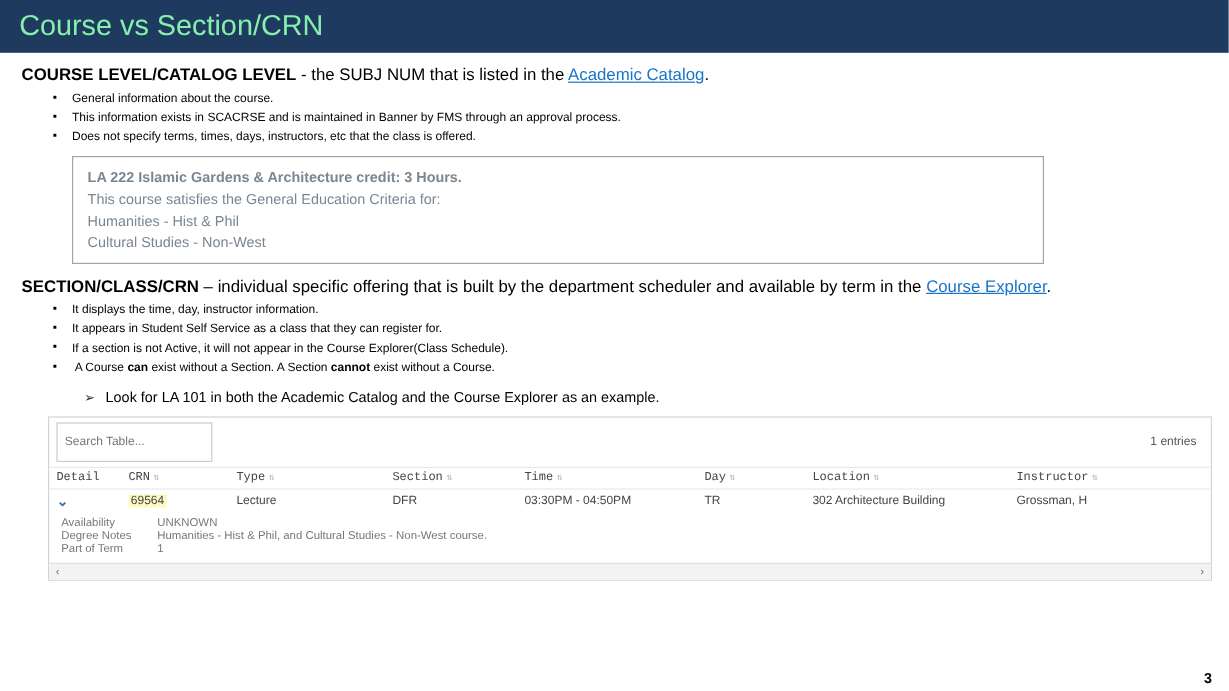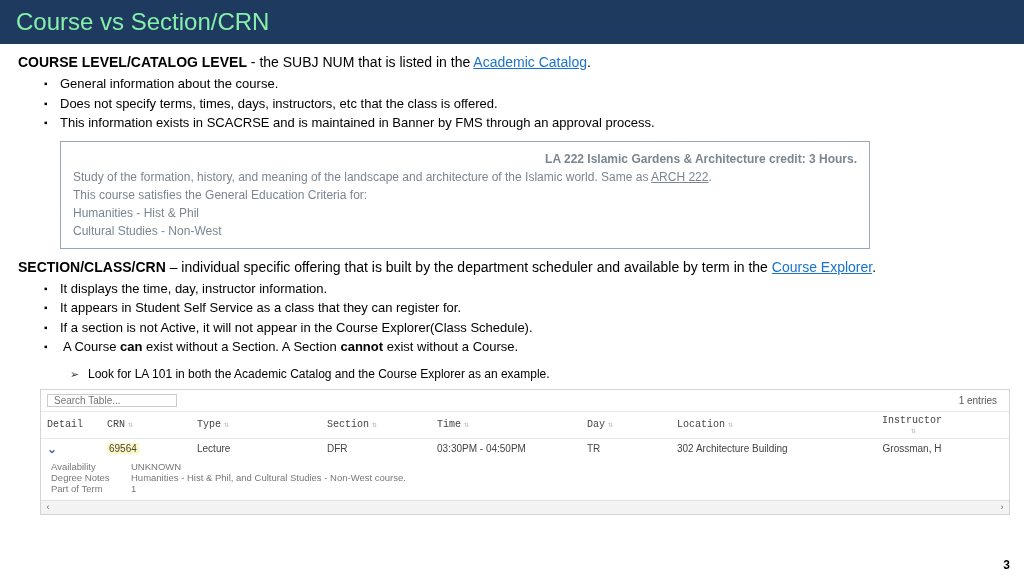--- a/index.html
+++ b/index.html
@@ -4,48 +4,48 @@
 <style>
   * { box-sizing: border-box; margin: 0; padding: 0; }
   body { font-family: "Segoe UI", Arial, sans-serif; width: 1024px; height: 576px; background: #fff; color: #000; overflow: hidden; position: relative; }
   .title-bar { background: #1f3a5f; color: #86efac; padding: 8px 16px; font-size: 24px; font-weight: 400; }
   .content { padding: 10px 18px 0 18px; font-size: 13px; }
   .sect-head { font-size: 14px; margin-bottom: 4px; }
   .sect-head b { font-weight: 700; }
   .link { color: #1a73c9; text-decoration: underline; cursor: pointer; }
   ul.bullets { list-style: none; padding-left: 42px; margin-bottom: 8px; }
   ul.bullets li::before { content: "▪"; font-size: 10px; display: inline-block; width: 16px; margin-left: -16px; vertical-align: 1px; }
-  ul.bullets li { font-size: 13px; line-height: 1.5; }
+  ul.bullets li { font-size: 10px; line-height: 1.5; }
   ul.sub { list-style: none; padding-left: 70px; }
   ul.sub li::before { content: "➢"; font-size: 11px; display: inline-block; width: 18px; margin-left: -18px; color: #333; }
   ul.sub li { font-size: 12px; line-height: 1.5; }
   .catalog-box { border: 1px solid #9aa6b2; margin: 6px 0 10px 42px; padding: 8px 12px; width: 810px; color: #7a8691; font-size: 12px; line-height: 1.5; }
-  .catalog-box .hd { font-weight: 700; color: #7a8691; text-align: right; }
+  .catalog-box .hd { font-weight: 700; color: #7a8691; }
   .catalog-box .u { text-decoration: underline; }
   .explorer-box { border: 1px solid #cfd5db; margin: 6px 0 0 22px; width: 970px; font-size: 11px; color: #555; position: relative; }
   .eb-top { display: flex; align-items: center; padding: 4px 6px; border-bottom: 1px solid #e6e9ec; }
   .status-msg { color: #d9534f; font-size: 10.5px; font-weight: 600; flex: 1; }
   .btn { background: #6a7f99; color: #fff; font-size: 10px; padding: 2px 8px; margin-left: 4px; border-radius: 1px; display: inline-block; }
   .btn.dark { background: #2e3b4e; }
   .btn.dark::after { content: " ▾"; font-size: 8px; }
   .eb-search { padding: 4px 6px; display: flex; align-items: center; }
-  .search-input { border: 1px solid #ccc; padding: 0 6px; font-size: 10px; width: 130px; color: #999; background: #fff; }
+  .search-input { border: 1px solid #ccc; padding: 10px 6px; font-size: 10px; width: 130px; color: #999; background: #fff; }
   .entries { margin-left: auto; font-size: 10px; color: #555; padding-right: 6px; }
   .eb-head, .eb-row { display: flex; padding: 3px 6px; align-items: center; }
   .eb-head { border-top: 1px solid #e6e9ec; border-bottom: 1px solid #e6e9ec; color: #444; font-size: 10px; font-family: Liberation Mono, monospace; }
   .col { display: flex; align-items: center; }
   .sort { color: #bbb; font-size: 8px; margin-left: 3px; }
   .c-detail { width: 60px; }
   .c-crn { width: 90px; }
   .c-type { width: 130px; }
   .c-section { width: 110px; }
   .c-time { width: 150px; }
   .c-day { width: 90px; }
   .c-loc { width: 170px; }
-  .c-inst { width: 130px; flex-direction: column; }
+  .c-inst { width: 130px; }
   .eb-row { font-size: 10px; color: #444; }
   .chev { color: #4a6ea9; font-weight: bold; font-size: 12px; }
   .hl { background: #fef9c3; padding: 0 2px; }
   .eb-meta { padding: 2px 10px 6px 10px; font-size: 9.5px; color: #777; }
   .eb-meta .row { display: flex; }
   .eb-meta .lbl { width: 80px; }
   .scrollbar { display: flex; align-items: center; border-top: 1px solid #e0e0e0; background: #f3f3f3; height: 14px; }
   .sb-arrow { width: 14px; text-align: center; font-size: 9px; color: #666; }
   .sb-track { flex: 1; }
   .page-num { position: absolute; bottom: 4px; right: 14px; font-size: 12px; font-weight: 600; }
@@ -55,29 +55,26 @@
 
 <div class="title-bar">Course vs Section/CRN</div>
 
 <div class="content">
 
   <p class="sect-head">
     <b>COURSE LEVEL/CATALOG LEVEL</b><span> - the SUBJ NUM that is listed in the </span><span class="link">Academic Catalog</span><span>.</span>
   </p>
   <ul class="bullets">
     <li>General information about the course.</li>
+    <li>This information exists in SCACRSE and is maintained in Banner by FMS through an approval process.</li>
     <li>Does not specify terms, times, days, instructors, etc that the class is offered.</li>
-    <li>This information exists in SCACRSE and is maintained in Banner by FMS through an approval process.</li>
   </ul>
 
   <div class="catalog-box">
     <div class="hd">LA 222   Islamic Gardens &amp; Architecture   credit: 3 Hours.</div>
-    <div>
-      <span>Study of the formation, history, and meaning of the landscape and architecture of the Islamic world. Same as </span><span class="u">ARCH 222</span><span>.</span>
-    </div>
     <div>This course satisfies the General Education Criteria for:</div>
     <div>Humanities - Hist &amp; Phil</div>
     <div>Cultural Studies - Non-West</div>
   </div>
 
   <p class="sect-head">
     <b>SECTION/CLASS/CRN</b><span> – individual specific offering that is built by the department scheduler and available by term in the </span><span class="link">Course Explorer</span><span>.</span>
   </p>
   <ul class="bullets">
     <li>It displays the time, day, instructor information.</li>

